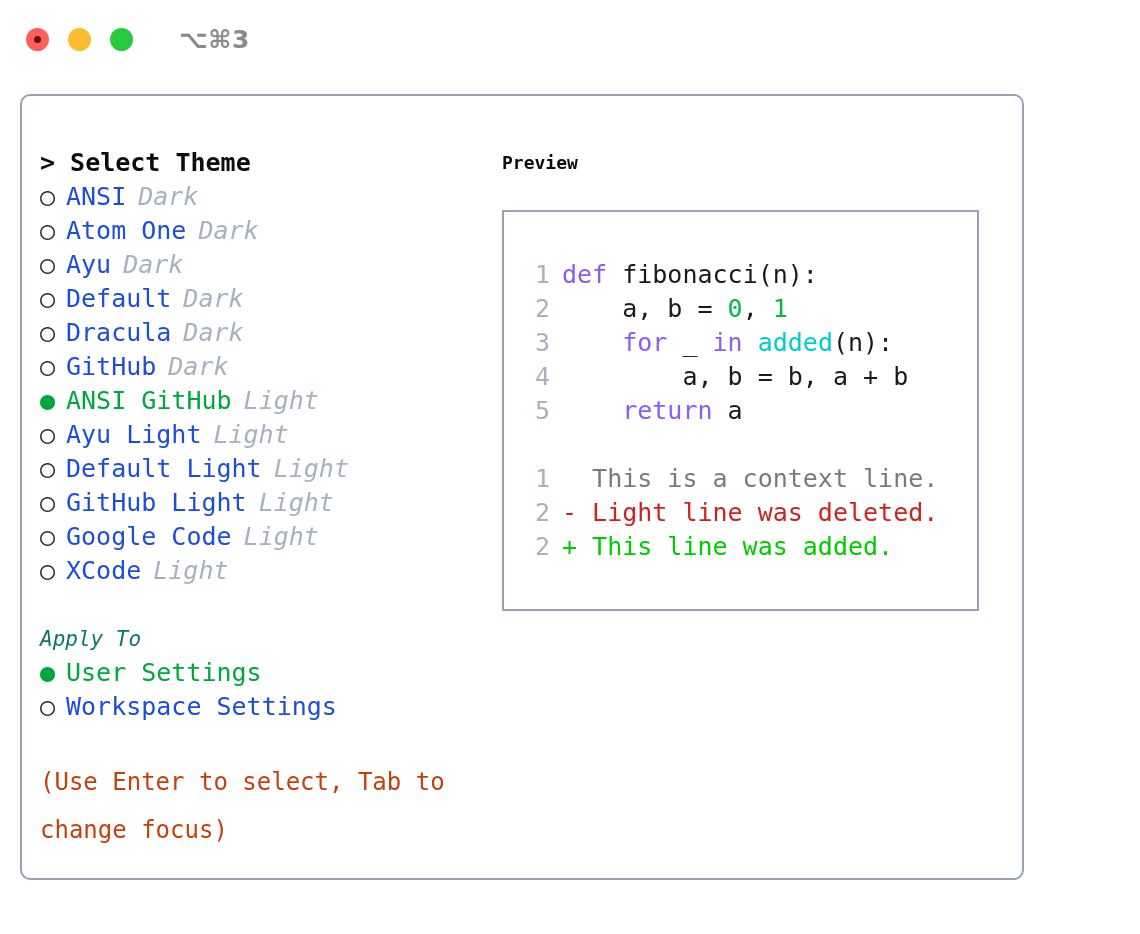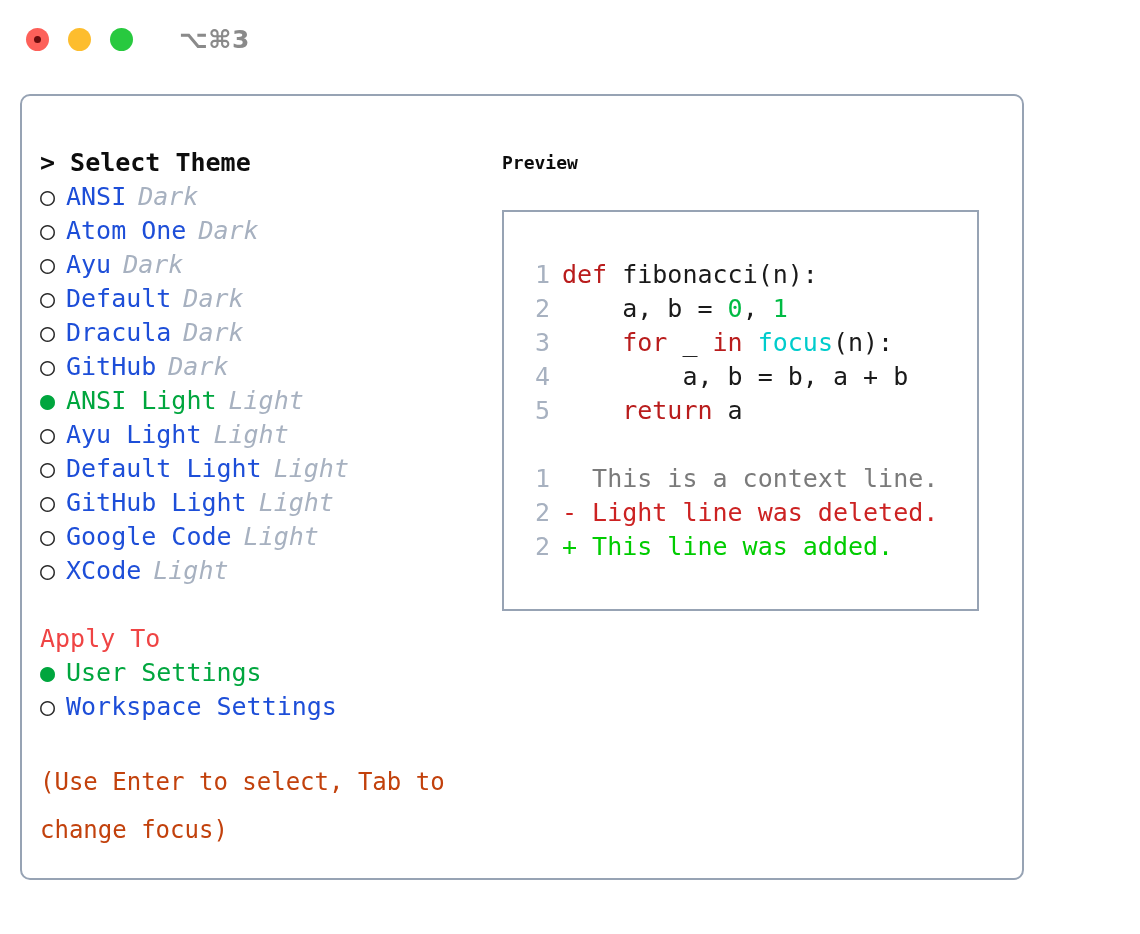--- a/index.html
+++ b/index.html
@@ -97,25 +97,26 @@
   }
 
   .list-head {
     font-size: 25px;
     font-weight: 700;
     color: #0d0d0d;
     line-height: 34px;
     white-space: pre;
   }
   .section-head {
-    font-size: 25px;
+    font-size: 21px;
     font-weight: 400;
-    color: #ef4444;
-    line-height: 34px;
-    white-space: pre;
+    color: #0f766e;
+    line-height: 34px;
+    white-space: pre;
+    font-style: italic;
   }
 
   .opt-row {
     display: flex;
     align-items: baseline;
     line-height: 34px;
     font-size: 25px;
     white-space: pre;
   }
   .marker {
@@ -178,21 +179,21 @@
   }
   .ln {
     display: inline-block;
     width: 28px;
     flex: 0 0 28px;
     text-align: right;
     color: #a7b1c0;
     margin-right: 12px;
   }
   .code-txt { color: #1a1a1a; }
-  .kw  { color: #b91c1c; }
+  .kw  { color: #8b5cf6; }
   .fn  { color: #00cccc; }
   .num { color: #00bb44; }
 
   .gap { height: 34px; }
 
   .diff-ctx { color: #7a7a7a; }
   .diff-del { color: #cc2222; }
   .diff-add { color: #00cc00; text-align: center; }
 </style>
 </head>
@@ -214,21 +215,21 @@
 
       <div class="left-col">
         <div class="list-head">&gt; Select Theme</div>
         <div id="theme-items">
             <div class="opt-row"><span class="marker off">○</span><span class="opt-label">ANSI</span><span class="opt-tag">Dark</span></div>
             <div class="opt-row"><span class="marker off">○</span><span class="opt-label">Atom One</span><span class="opt-tag">Dark</span></div>
             <div class="opt-row"><span class="marker off">○</span><span class="opt-label">Ayu</span><span class="opt-tag">Dark</span></div>
             <div class="opt-row"><span class="marker off">○</span><span class="opt-label">Default</span><span class="opt-tag">Dark</span></div>
             <div class="opt-row"><span class="marker off">○</span><span class="opt-label">Dracula</span><span class="opt-tag">Dark</span></div>
             <div class="opt-row"><span class="marker off">○</span><span class="opt-label">GitHub</span><span class="opt-tag">Dark</span></div>
-            <div class="opt-row selected"><span class="marker on">●</span><span class="opt-label">ANSI Light</span><span class="opt-tag">Light</span></div>
+            <div class="opt-row selected"><span class="marker on">●</span><span class="opt-label">ANSI GitHub</span><span class="opt-tag">Light</span></div>
             <div class="opt-row"><span class="marker off">○</span><span class="opt-label">Ayu Light</span><span class="opt-tag">Light</span></div>
             <div class="opt-row"><span class="marker off">○</span><span class="opt-label">Default Light</span><span class="opt-tag">Light</span></div>
             <div class="opt-row"><span class="marker off">○</span><span class="opt-label">GitHub Light</span><span class="opt-tag">Light</span></div>
             <div class="opt-row"><span class="marker off">○</span><span class="opt-label">Google Code</span><span class="opt-tag">Light</span></div>
             <div class="opt-row"><span class="marker off">○</span><span class="opt-label">XCode</span><span class="opt-tag">Light</span></div>
           </div>
 
         <div class="spacer-lg"></div>
 
         <div class="section-head">Apply To</div>
@@ -239,21 +240,21 @@
 
         <div class="hint">(Use Enter to select, Tab to change focus)</div>
       </div>
 
       <div class="right-col">
         <div class="preview-head">Preview</div>
         <div class="code-box">
           <div id="code-lines">
               <div class="code-line"><span class="ln">1</span><span class="code-txt"><span class="kw">def </span><span>fibonacci(n):</span></span></div>
               <div class="code-line"><span class="ln">2</span><span class="code-txt"><span>    a, b = </span><span class="num">0</span><span>, </span><span class="num">1</span></span></div>
-              <div class="code-line"><span class="ln">3</span><span class="code-txt"><span>    </span><span class="kw">for</span><span> _ </span><span class="kw">in</span><span> </span><span class="fn">focus</span><span>(n):</span></span></div>
+              <div class="code-line"><span class="ln">3</span><span class="code-txt"><span>    </span><span class="kw">for</span><span> _ </span><span class="kw">in</span><span> </span><span class="fn">added</span><span>(n):</span></span></div>
               <div class="code-line"><span class="ln">4</span><span class="code-txt"><span>        a, b = b, a + b</span></span></div>
               <div class="code-line"><span class="ln">5</span><span class="code-txt"><span>    </span><span class="kw">return</span><span> a</span></span></div>
             </div>
           <div class="gap"></div>
           <div id="diff-lines">
               <div class="code-line"><span class="ln">1</span><span class="diff-ctx">  This is a context line.</span></div>
               <div class="code-line"><span class="ln">2</span><span class="diff-del">- Light line was deleted.</span></div>
               <div class="code-line"><span class="ln">2</span><span class="diff-add">+ This line was added.</span></div>
             </div>
         </div>

